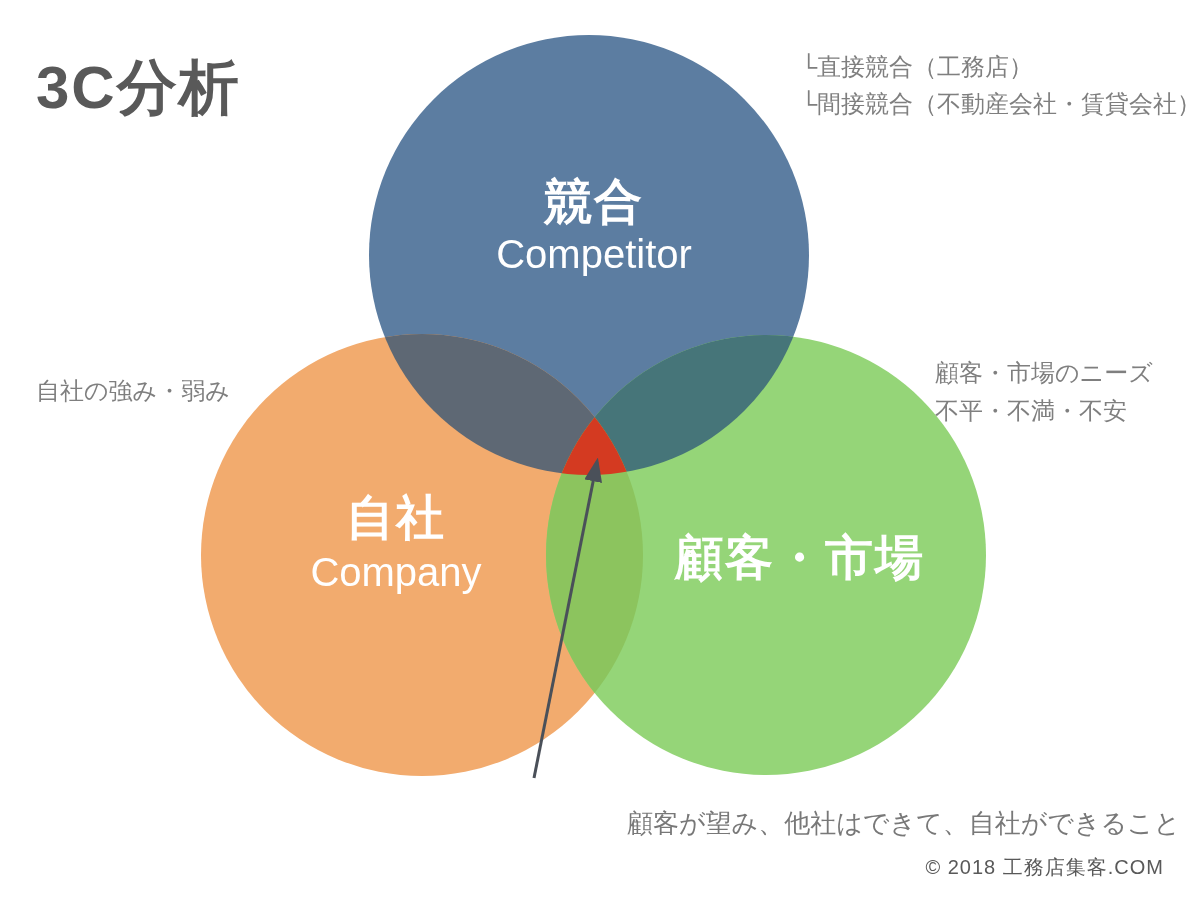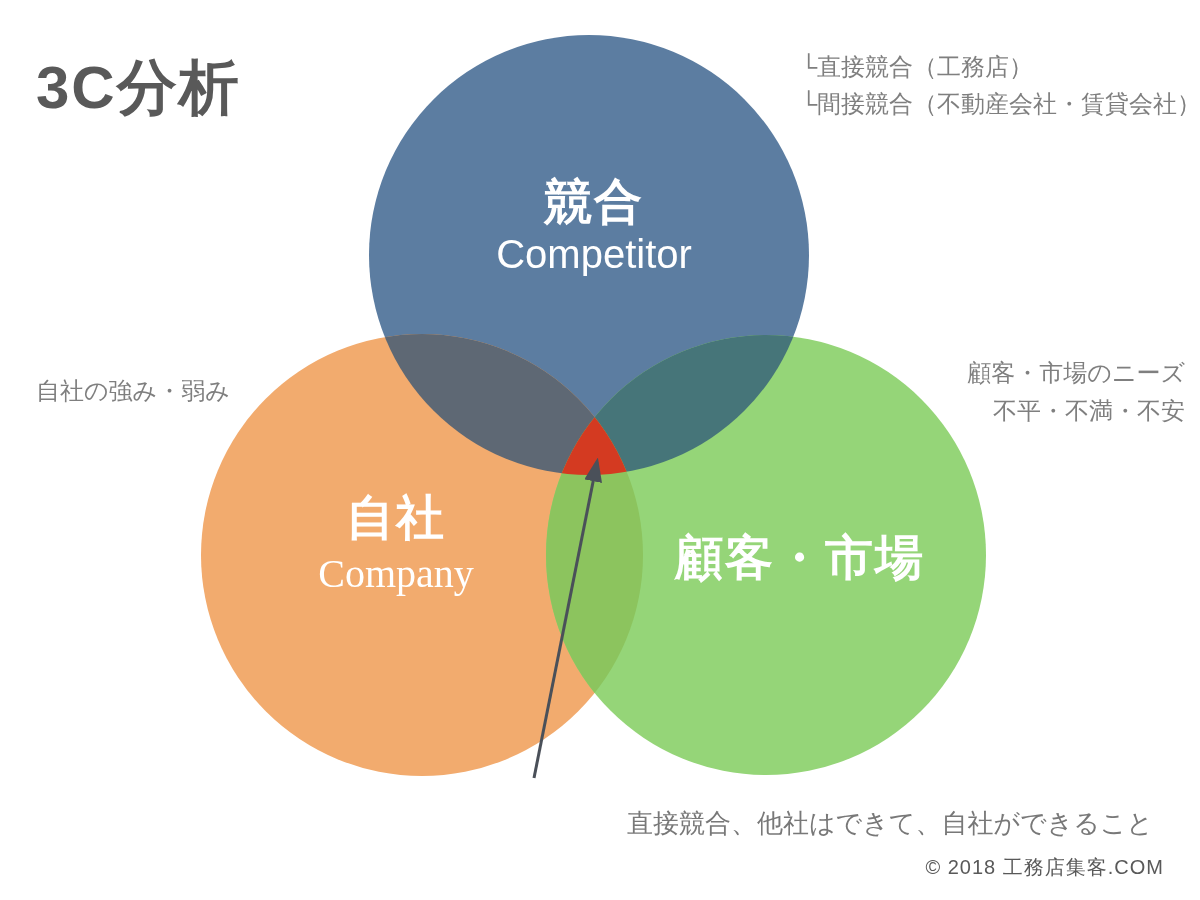--- a/index.html
+++ b/index.html
@@ -13,28 +13,28 @@
   .canvas svg{position:absolute;left:0;top:0;}
   .abs{position:absolute;}
   .page-title{
     left:36px;top:48px;
     font-size:60px;font-weight:700;color:#595959;letter-spacing:2px;
   }
   .note{font-size:24px;color:#7f7f7f;line-height:37px;white-space:nowrap;}
   .competitor-notes{left:788px;top:48px;}
   .note-indent{padding-left:12px;}
   .company-note{left:36px;top:372px;}
-  .customer-notes{left:935px;top:354px;width:250px;text-align:right;line-height:38px;}
+  .customer-notes{left:935px;top:354px;width:250px;text-align:left;line-height:38px;}
   .circle-label{width:400px;text-align:center;color:#ffffff;white-space:nowrap;}
   .label-ja{font-size:48px;font-weight:700;letter-spacing:2px;}
   .label-en{font-size:40px;font-weight:400;}
   .competitor-ja{left:394px;top:170px;}
   .competitor-en{left:394px;top:232px;}
   .company-ja{left:196px;top:486px;}
-  .company-en{left:196px;top:550px;font-family:Liberation Serif, serif;}
+  .company-en{left:196px;top:550px;}
   .customer-ja{left:600px;top:486px;margin-top:40px;}
   .customer-en{left:600px;top:550px;}
   .price-war{
     left:407px;top:778px;
     font-size:47px;font-weight:700;color:#595959;letter-spacing:3px;
   }
   .price-war-note{
     left:627px;top:806px;
     font-size:26px;color:#787878;white-space:nowrap;
   }
@@ -91,17 +91,17 @@
   </div>
 
   <div class="abs circle-label label-ja competitor-ja">競合</div>
   <div class="abs circle-label label-en competitor-en">Competitor</div>
 
   <div class="abs circle-label label-ja company-ja">自社</div>
   <div class="abs circle-label label-en company-en">Company</div>
 
   <div class="abs circle-label label-ja customer-ja">顧客・市場</div>
 
-  <div class="abs price-war-note">直接競合、他社はできて、自社ができること</div>
+  <div class="abs price-war-note">顧客が望み、他社はできて、自社ができること</div>
 
   <div class="abs copyright">© 2018 工務店集客.COM</div>
 
 </div>
 
 </body></html>

